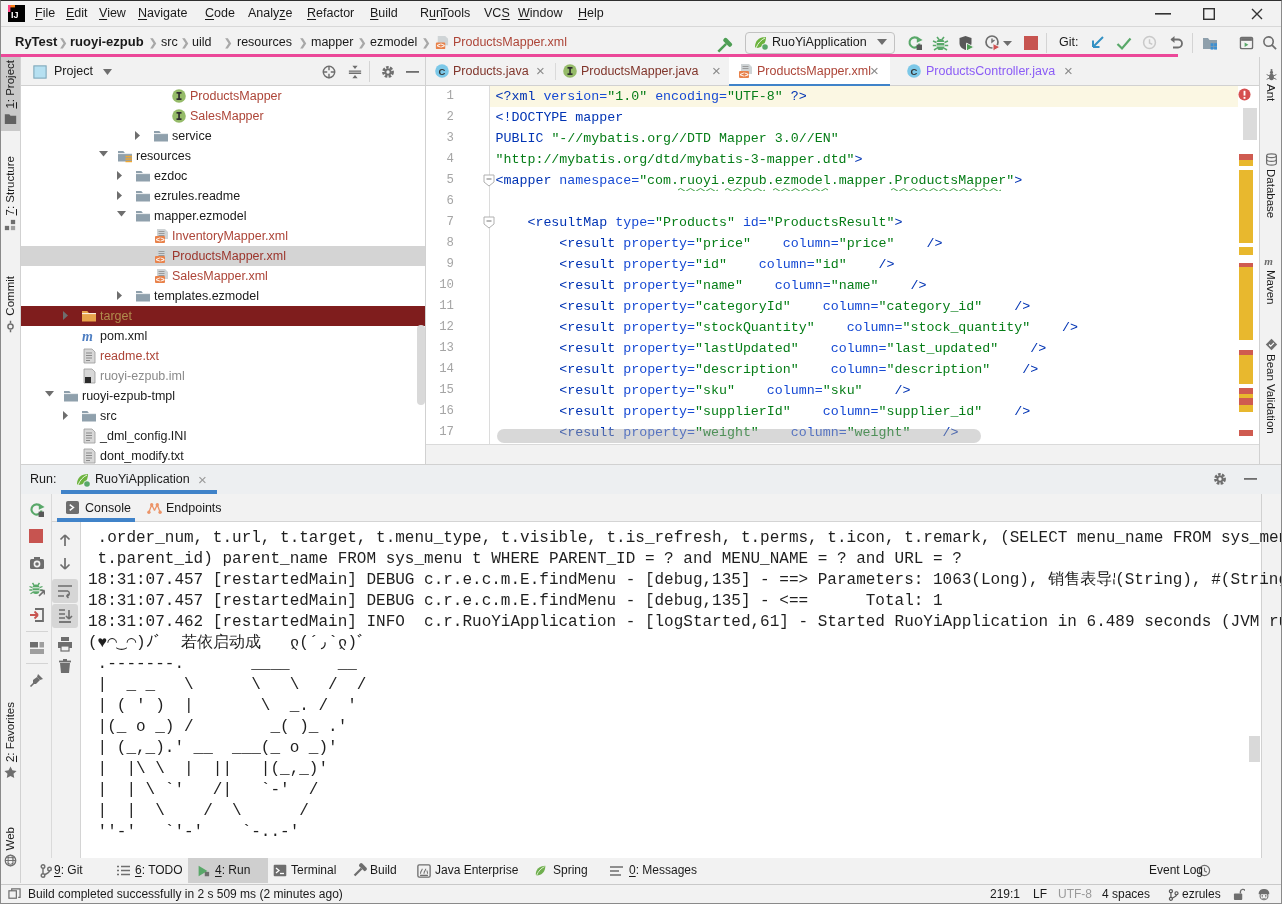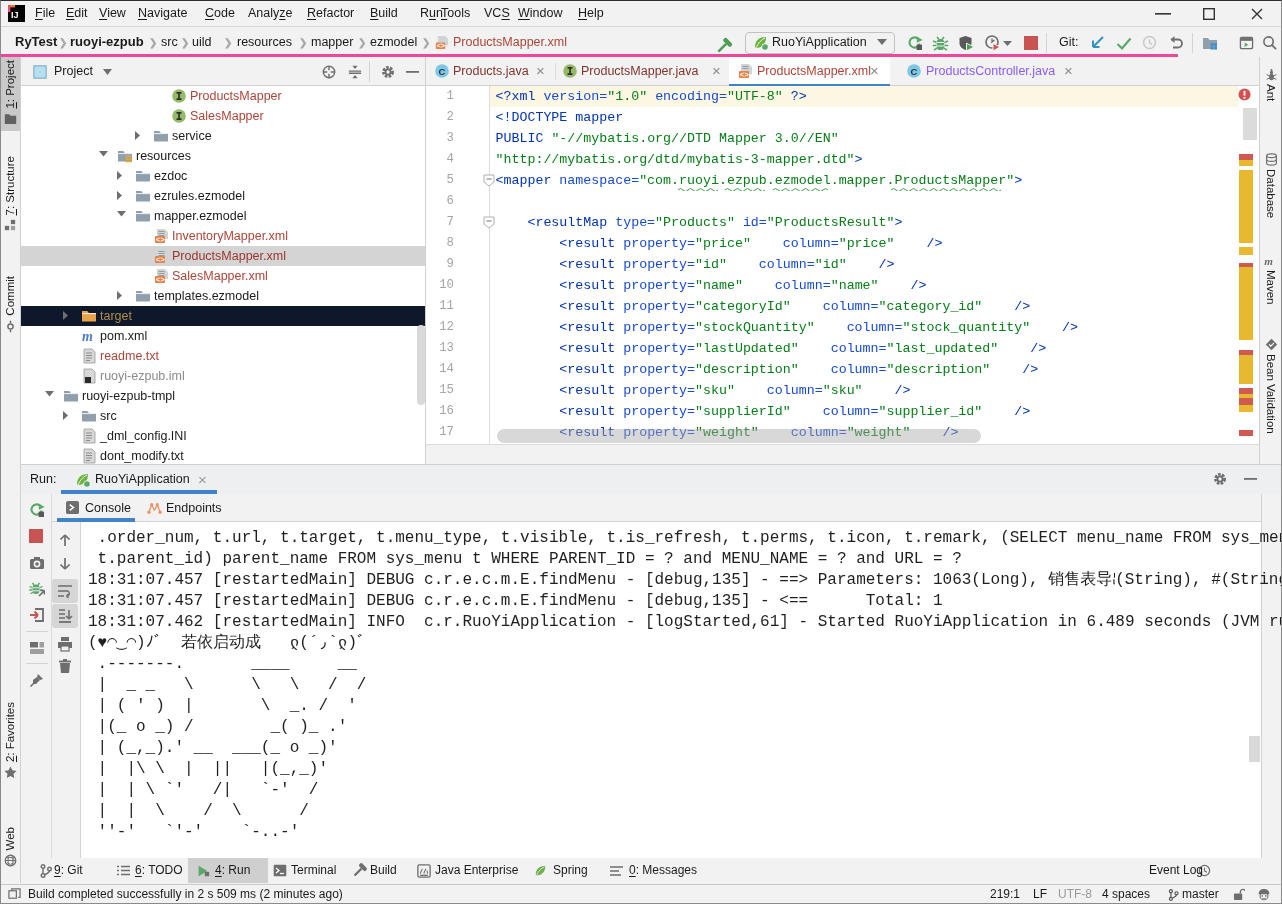--- a/index.html
+++ b/index.html
@@ -300,21 +300,21 @@
         <span class="abs" style="left:133px">ezdoc</span>
       </div>
 <div class="trow" style="top:129px">
         <svg class="ar" style="left:95px" width="7" height="11" viewBox="0 0 7 11">
           <path d="M1 1 L6 5.5 L1 10 Z" fill="#6e6e6e"></path>
         </svg>
         <svg class="ic" style="left:114px" width="16" height="16" viewBox="0 0 16 16">
           <path d="M1 3 h5.3 l1.6 2 h7.1 v8.5 h-14 z" fill="#8fa0ac"></path>
           <path d="M1 5.6 h14" stroke="#fff" stroke-width="0.9"></path>
         </svg>
-        <span class="abs" style="left:133px">ezrules.ezmodel</span>
+        <span class="abs" style="left:133px">ezrules.readme</span>
       </div>
 <div class="trow" style="top:149px">
         <svg class="ar" style="left:95px" width="11" height="7" viewBox="0 0 11 7">
           <path d="M1 1 L10 1 L5.5 6.5 Z" fill="#6e6e6e"></path>
         </svg>
         <svg class="ic" style="left:114px" width="16" height="16" viewBox="0 0 16 16">
           <path d="M1 3 h5.3 l1.6 2 h7.1 v8.5 h-14 z" fill="#8fa0ac"></path>
           <path d="M1 5.6 h14" stroke="#fff" stroke-width="0.9"></path>
         </svg>
         <span class="abs" style="left:133px">mapper.ezmodel</span>
@@ -349,21 +349,21 @@
 <div class="trow" style="top:229px">
         <svg class="ar" style="left:95px" width="7" height="11" viewBox="0 0 7 11">
           <path d="M1 1 L6 5.5 L1 10 Z" fill="#6e6e6e"></path>
         </svg>
         <svg class="ic" style="left:114px" width="16" height="16" viewBox="0 0 16 16">
           <path d="M1 3 h5.3 l1.6 2 h7.1 v8.5 h-14 z" fill="#8fa0ac"></path>
           <path d="M1 5.6 h14" stroke="#fff" stroke-width="0.9"></path>
         </svg>
         <span class="abs" style="left:133px">templates.ezmodel</span>
       </div>
-<div class="trow" style="top:249px;background:#0f172a;width:405px">
+<div class="trow" style="top:249px;background:#7f1d1d;width:405px">
         <svg class="ar" style="left:41px" width="7" height="11" viewBox="0 0 7 11">
           <path d="M1 1 L6 5.5 L1 10 Z" fill="#6e6e6e"></path>
         </svg>
         <svg class="ic" style="left:60px" width="16" height="16" viewBox="0 0 16 16">
           <path d="M1 3 h5.3 l1.6 2 h7.1 v8.5 h-14 z" fill="#e8a44b"></path>
           <path d="M1 5.6 h14" stroke="#fff" stroke-width="0.9"></path>
         </svg>
         <span class="abs" style="left:79px;color:#b08d4d">target</span>
       </div>
 <div class="trow" style="top:269px">
@@ -759,21 +759,21 @@
 <span class="sbitem" style="left:990px">219:1</span>
 <span class="sbitem" style="left:1033px">LF</span>
 <span class="sbitem" style="left:1058px;color:#9a9a9a">UTF-8</span>
 <span class="sbitem" style="left:1102px">4 spaces</span>
 <svg class="abs" style="left:1168px;top:4px" width="11" height="12" viewBox="0 0 12 14">
       <circle cx="3" cy="2.5" r="1.8" fill="none" stroke="#555" stroke-width="1.4"></circle>
       <circle cx="3" cy="11.5" r="1.8" fill="none" stroke="#555" stroke-width="1.4"></circle>
       <circle cx="9.5" cy="5" r="1.8" fill="none" stroke="#555" stroke-width="1.4"></circle>
       <path d="M3 4.3 V9.7 M9.5 6.8 C9.5 9 7 9.5 4.8 10.5" stroke="#555" stroke-width="1.4" fill="none"></path>
     </svg>
-<span class="sbitem" style="left:1182px">master</span>
+<span class="sbitem" style="left:1182px">ezrules</span>
 <svg class="abs" style="left:1233px;top:3px" width="12" height="13" viewBox="0 0 13 14">
       <rect x="1" y="6" width="9" height="7" rx="1" fill="#6e6e6e"></rect>
       <path d="M8 6 V4 a2.8 2.8 0 0 1 5.3 -1" fill="none" stroke="#6e6e6e" stroke-width="1.5"></path>
     </svg>
 <svg class="abs" style="left:1257px;top:3px" width="14" height="14" viewBox="0 0 16 16">
       <path d="M2 6 C2 2.5 5 1 8 1 C11 1 14 2.5 14 6 L14 7 L2 7 Z" fill="#6e6e6e"></path>
       <circle cx="8" cy="9" r="4.5" fill="none" stroke="#6e6e6e" stroke-width="1.2"></circle>
       <circle cx="6" cy="9" r="0.9" fill="#6e6e6e"></circle>
       <circle cx="10" cy="9" r="0.9" fill="#6e6e6e"></circle>
       <path d="M6 11.5 a2.5 2 0 0 0 4 0" fill="none" stroke="#6e6e6e" stroke-width="1"></path>

